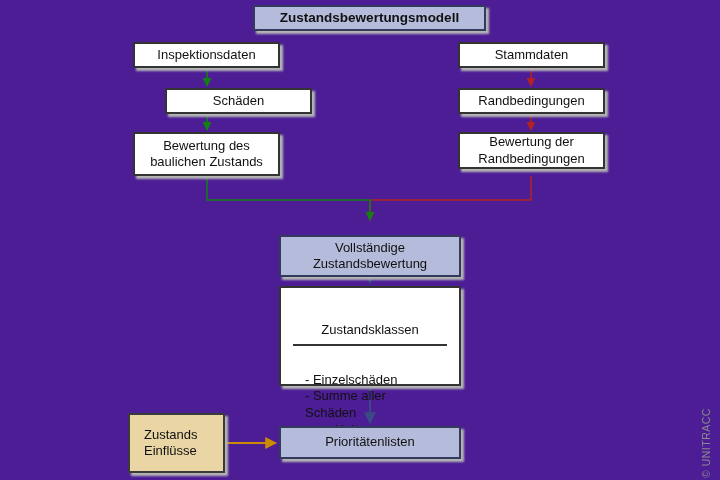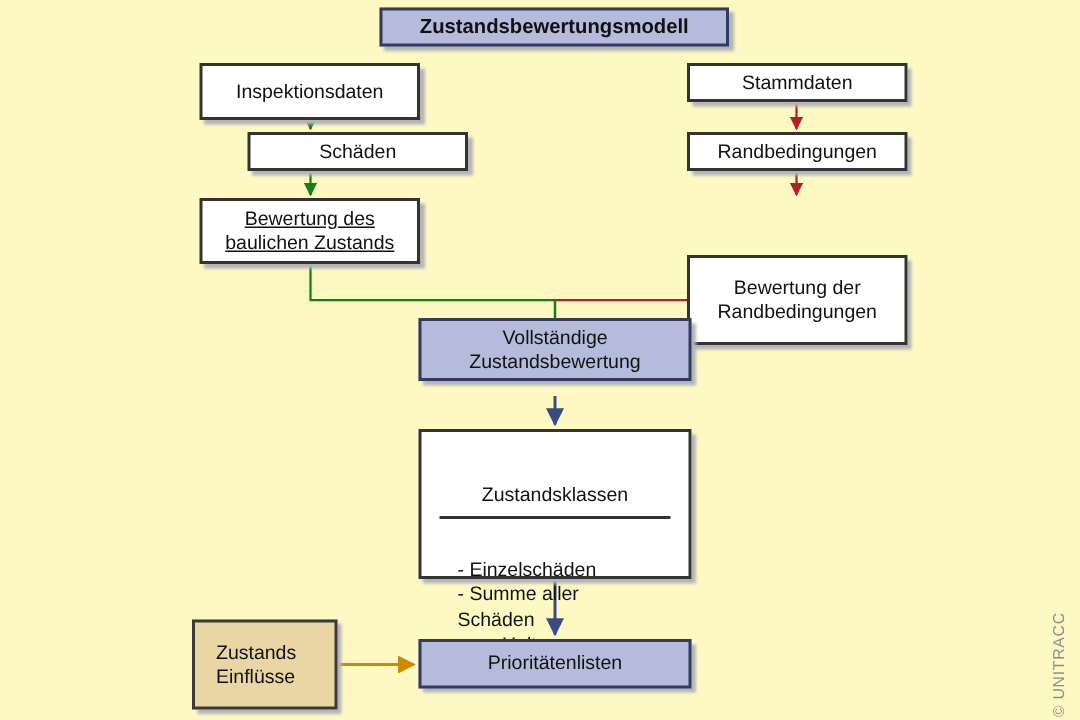--- a/index.html
+++ b/index.html
@@ -1,18 +1,18 @@
 <!DOCTYPE html>
 <html><head>
 <meta charset="utf-8">
 <style>
   html,body{margin:0;padding:0;}
   body{background:#ffffff;}
   .canvas{
-    position:relative;width:720px;height:480px;background:#fef9c3;overflow:hidden;
+    position:relative;width:720px;height:480px;background:#4c1d95;overflow:hidden;
     font-family:"Liberation Sans",sans-serif;font-size:13px;color:#111111;
   }
   .connectors{position:absolute;left:0;top:0;pointer-events:none;}
   .box{
     position:absolute;box-sizing:border-box;
     display:flex;align-items:center;justify-content:center;
     text-align:center;white-space:pre-line;line-height:1.25;
     background:#ffffff;border:2px solid #333333;
     box-shadow:3px 3px 2px #b4b4b4;
   }
@@ -59,35 +59,35 @@
     <path d="M207,176 V200 H370 V220" fill="none" stroke-width="1.5" marker-end="url(#arrow-green)" stroke="#128012"></path>
 
     <path d="M370,264 V283" fill="none" stroke-width="2" marker-end="url(#arrow-blue)" stroke="#3a4a85"></path>
     <path d="M370,386 V423" fill="none" stroke-width="2" marker-end="url(#arrow-blue)" stroke="#3a4a85"></path>
 
     <path d="M225,443 H276" fill="none" stroke-width="2" marker-end="url(#arrow-orange)" stroke="#cc8a00"></path>
   </svg>
 
   <div class="box accent title-box" style="left:253px;top:5px;width:233px;height:26px;">Zustandsbewertungsmodell</div>
 
-  <div class="box" style="left:133px;top:42px;width:147px;height:38px;">Inspektionsdaten</div>
+  <div class="box" style="left:133px;top:42px;width:147px;height:26px;">Inspektionsdaten</div>
 
   <div class="box" style="left:133px;top:88px;width:147px;height:26px;margin-left:32px;">Schäden</div>
 
-  <div class="box" style="left:133px;top:132px;width:147px;height:44px;text-decoration:underline;">Bewertung des
+  <div class="box" style="left:133px;top:132px;width:147px;height:44px;">Bewertung des
 baulichen Zustands</div>
 
   <div class="box" style="left:458px;top:42px;width:147px;height:26px;">Stammdaten</div>
 
   <div class="box" style="left:458px;top:88px;width:147px;height:26px;">Randbedingungen</div>
 
-  <div class="box" style="left:458px;top:132px;width:147px;height:60px;margin-top:38px;">Bewertung der
+  <div class="box" style="left:458px;top:132px;width:147px;height:37px;">Bewertung der
 Randbedingungen</div>
 
-  <div class="box accent" style="left:279px;top:212px;width:182px;height:42px;">Vollständige
+  <div class="box accent" style="left:279px;top:235px;width:182px;height:42px;">Vollständige
 Zustandsbewertung</div>
 
   <div class="box zk" style="left:279px;top:286px;width:182px;height:100px;">
     <div class="zk-header">Zustandsklassen</div>
     <div class="zk-list">- Einzelschäden
 - Summe aller Schäden
   pro Haltung</div>
   </div>
 
   <div class="box accent" style="left:279px;top:426px;width:182px;height:33px;">Prioritätenlisten</div>

